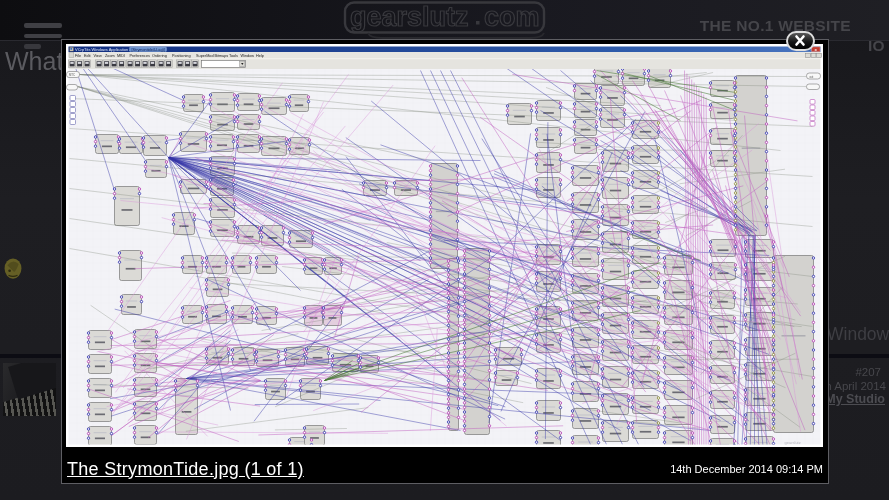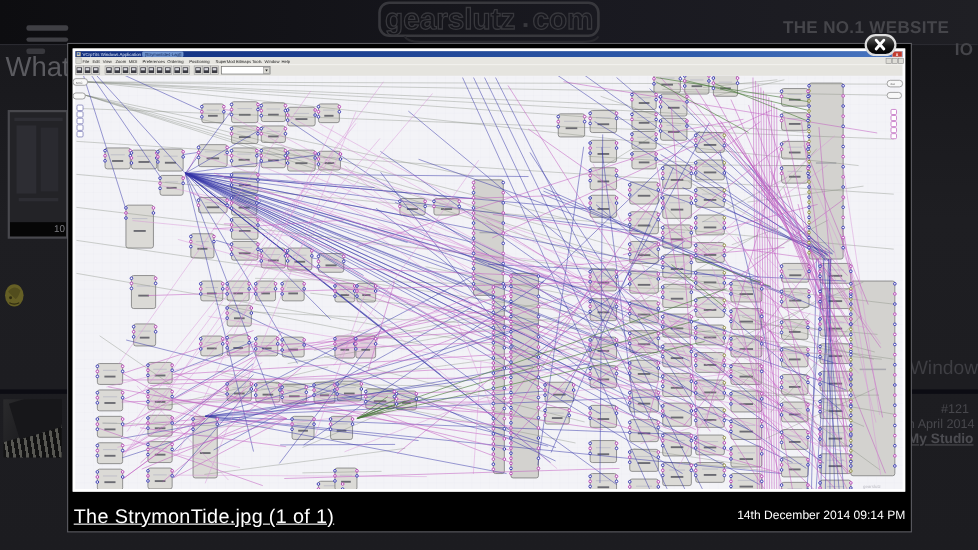--- a/index.html
+++ b/index.html
@@ -3,21 +3,21 @@
 * { margin:0; padding:0; box-sizing:border-box; }
 html,body { width:889px; height:500px; overflow:hidden; background:#1e1e22;
   font-family:"Liberation Sans", sans-serif; }
 #stage { position:relative; width:889px; height:500px;
   background:linear-gradient(180deg,#17171b 0%,#1e1e22 40%,#1c1c20 100%); }
 #topband { position:absolute; left:0; top:0; width:889px; height:41px;
   background:linear-gradient(90deg,#0d0d10,#191920 60%,#1f1f24); border-bottom:1px solid #2a2a30; }
 .hbar { position:absolute; background:#3f3f44; border-radius:2px; height:4.5px; }
 #what { position:absolute; left:5px; top:47px; font-size:25px; color:#5b5b60; white-space:nowrap; }
 #no1 { position:absolute; top:17px; left:698px; width:153px; text-align:right; font-size:15.5px;
-  font-weight:bold; color:#45454a; letter-spacing:0.3px; white-space:nowrap;margin-left:12px; }
+  font-weight:bold; color:#45454a; letter-spacing:0.3px; white-space:nowrap; }
 #no2 { position:absolute; top:37px; left:868px; font-size:15.5px;
   font-weight:bold; color:#45454a; letter-spacing:0.3px; white-space:nowrap; }
 #thumb1 { position:absolute; left:7px; top:100px; width:55px; height:117px;
   border:2px solid #48484d; background:#232327; overflow:hidden; }
 #thumb1 .cap { position:absolute; left:0; bottom:0; width:100%; height:13px; background:#060606;
   color:#7d7d82; font-size:9px; text-align:right; padding-right:1px; line-height:13px; white-space:nowrap; }
 .tline { position:absolute; background:#2d2d33; }
 #divider { position:absolute; left:0; top:354px; width:889px; height:4px; background:#0c0c13; }
 #quote { position:absolute; left:827px; top:324px; font-size:17.5px; color:#3e3e43; }
 #n171 { position:absolute; left:781px; top:366px; width:100px; text-align:right; font-size:11.5px; color:#47474c; }
@@ -60,36 +60,29 @@
 <div id="what">What is the best</div>
 <svg style="position:absolute;left:340px;top:0;" width="215" height="42" viewBox="0 0 215 42">
 <rect x="5" y="2.5" width="199" height="30" rx="9" fill="none" stroke="#38383d" stroke-width="2.4"></rect>
 <text x="10" y="26" font-size="27" font-weight="bold" fill="none" stroke="#38383d" stroke-width="1.2" font-family="Liberation Sans, sans-serif">gearslutz</text>
 <rect x="136" y="21" width="3.5" height="3.5" fill="#38383d"></rect>
 <text x="144" y="26" font-size="27" font-weight="bold" fill="none" stroke="#38383d" stroke-width="1.2" font-family="Liberation Sans, sans-serif">com</text>
 <path d="M28 33 q 2 5 14 5 L 190 38 q 12 0 14 -5" fill="none" stroke="#28282d" stroke-width="2"></path>
 </svg>
 <div id="no1">THE NO.1 WEBSITE</div>
 <div id="no2">IO</div>
-<div id="thumb1">
-  <div class="tline" style="left:4px;top:5px;width:44px;height:3px;"></div>
-  <div class="tline" style="left:6px;top:12px;width:18px;height:62px;"></div>
-  <div class="tline" style="left:28px;top:14px;width:16px;height:58px;background:#2a2a30;"></div>
-  <div class="tline" style="left:8px;top:78px;width:36px;height:3px;"></div>
-  <div class="cap">10</div>
-</div>
 <svg id="smiley" viewBox="0 0 16 20">
       <ellipse cx="8" cy="10" rx="7.5" ry="9" fill="#655f25"></ellipse>
 <path d="M3 7 q 5 -6 10 -1 q -2 6 -4 7" fill="#524d1d"></path>
 <circle cx="5" cy="12" r="1.2" fill="#2e2b10"></circle>
       <path d="M4 16 q 4 2 8 0" stroke="#2e2b10" stroke-width="1" fill="none"></path>
     </svg>
 <div id="divider"></div>
 <div id="quote">Window</div>
-<div id="n171">#121</div>
+<div id="n171">#207</div>
 <div id="dt2">14th April 2014</div>
 <div id="mys">My Studio</div>
 <div id="piano">
       <div class="keys"></div>
       <div class="lid"></div>
     </div>
 <div id="modal">
       <div id="imgwrap">
         <svg width="757" height="403" viewBox="-2.5 -2.5 757 403">
           <rect x="-2.5" y="-2.5" width="757" height="403" fill="#ffffff"></rect>

